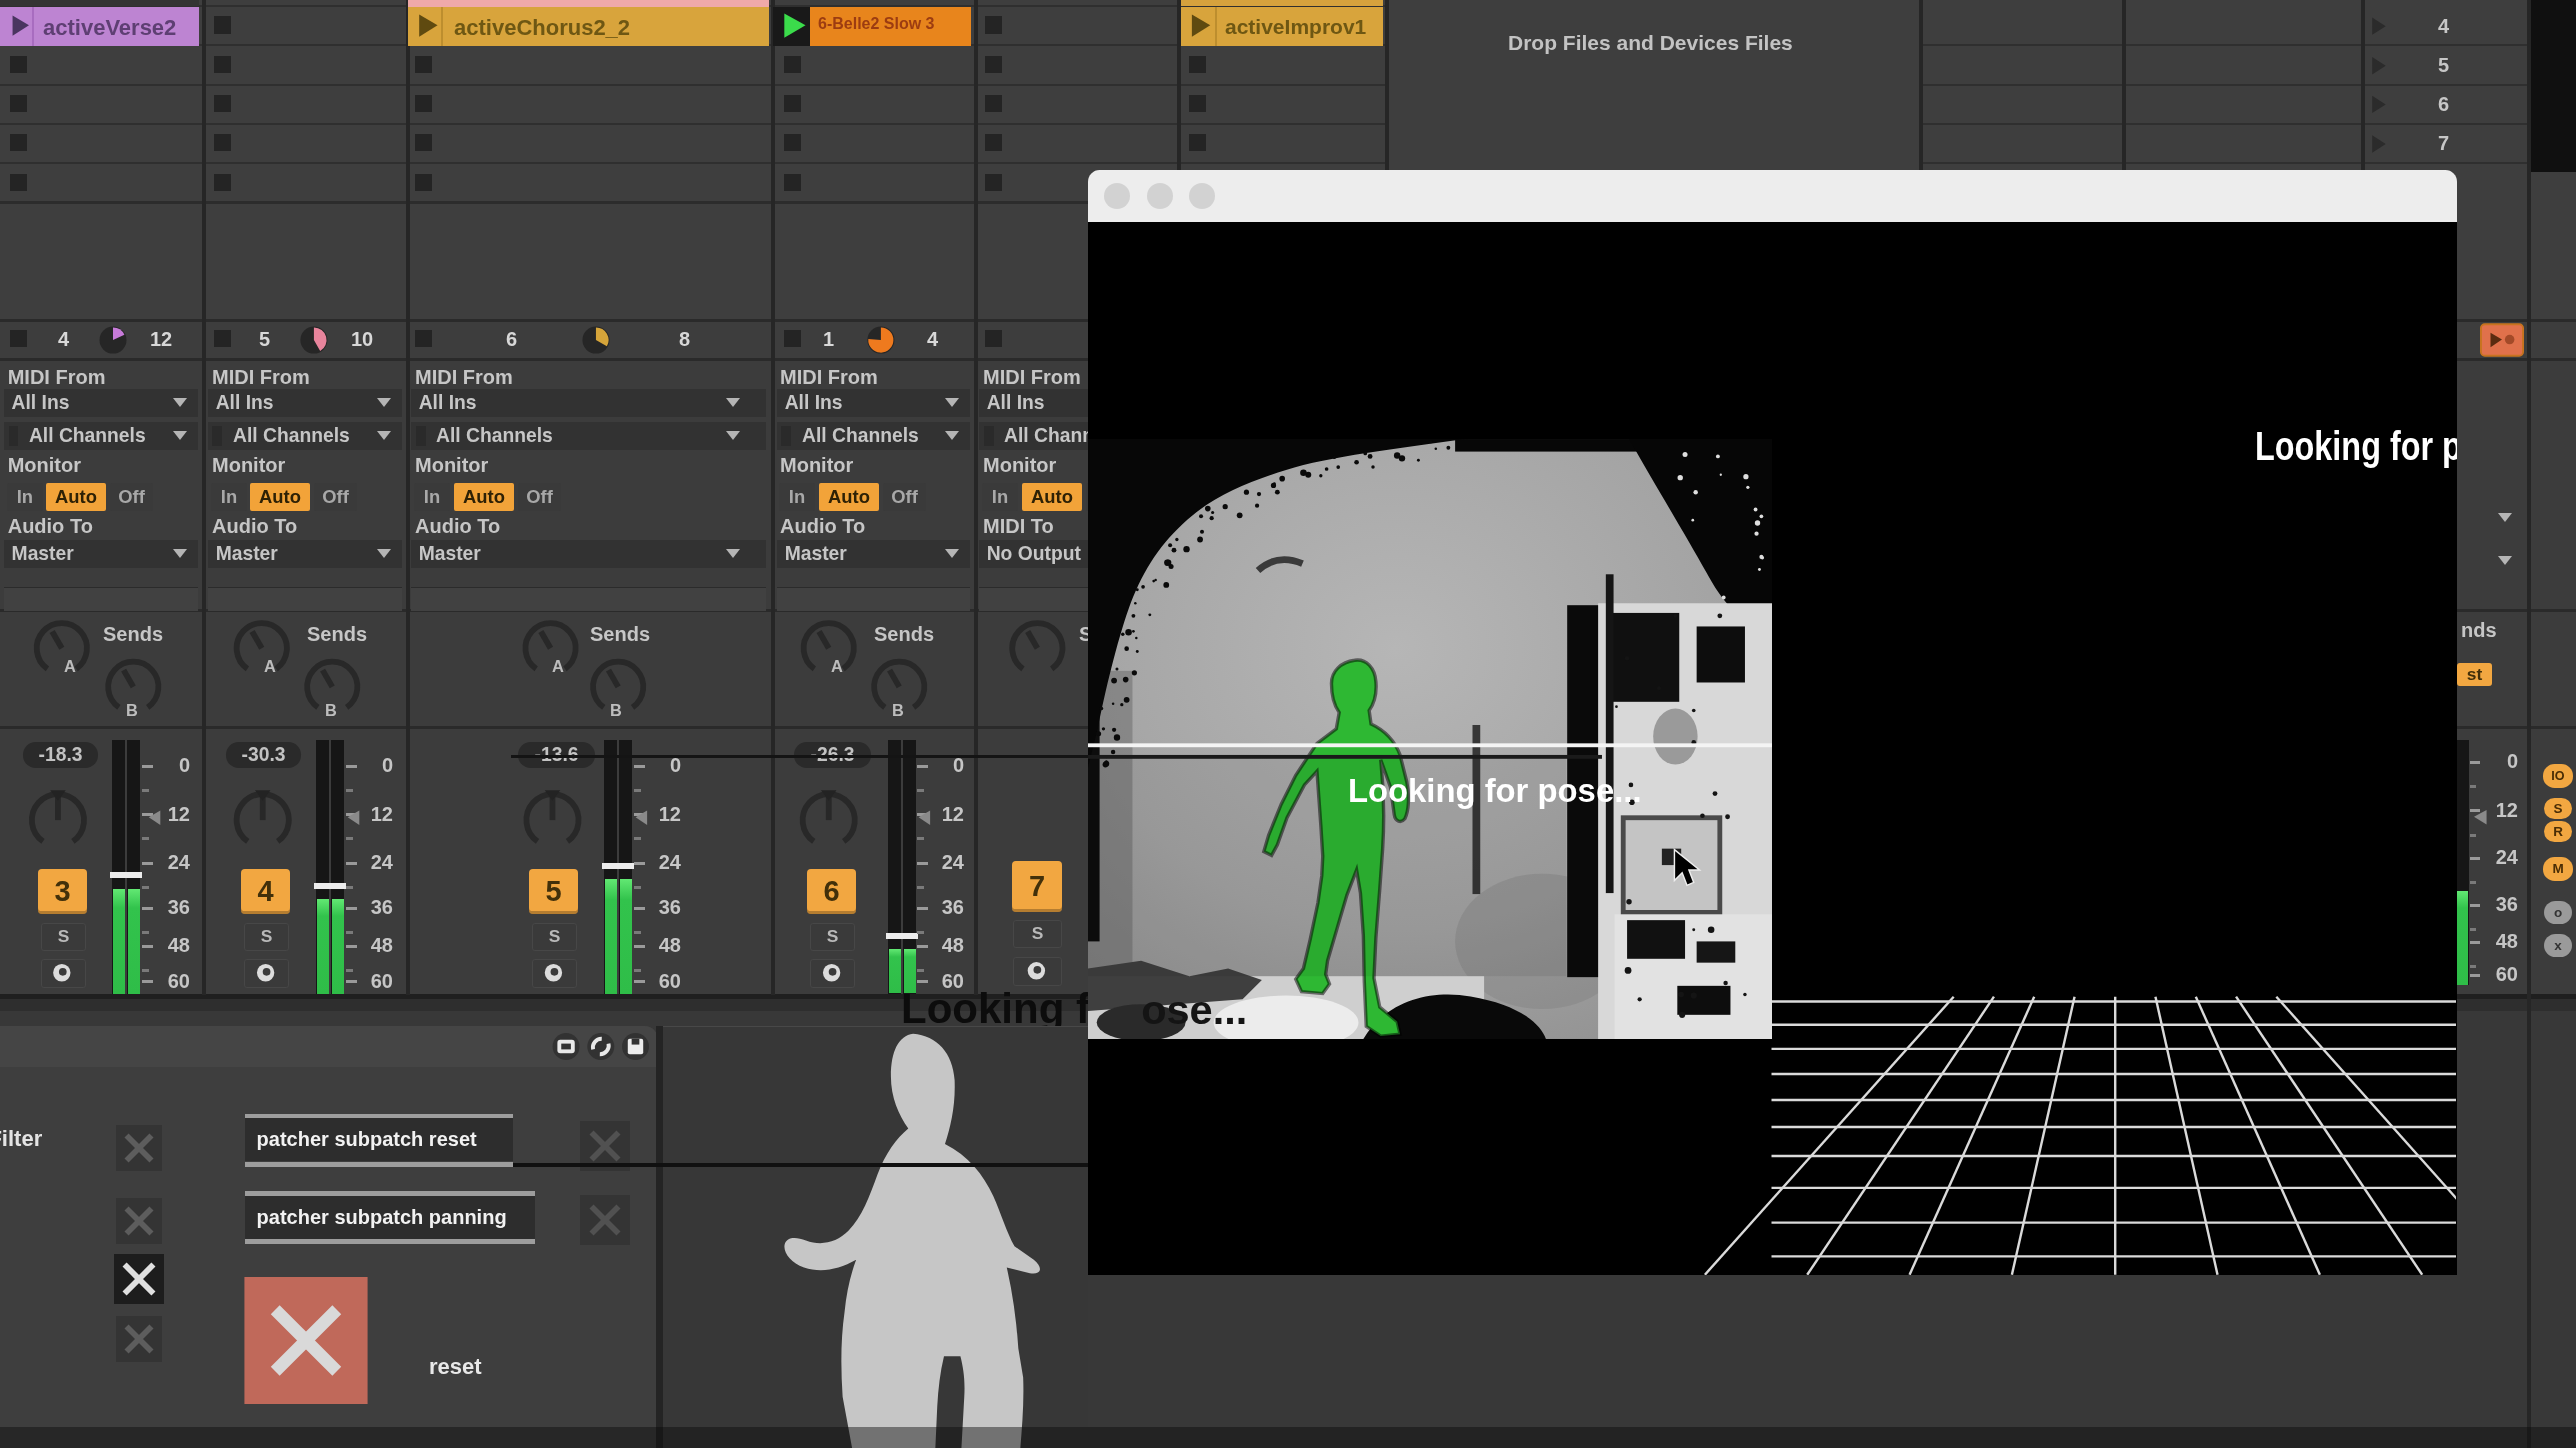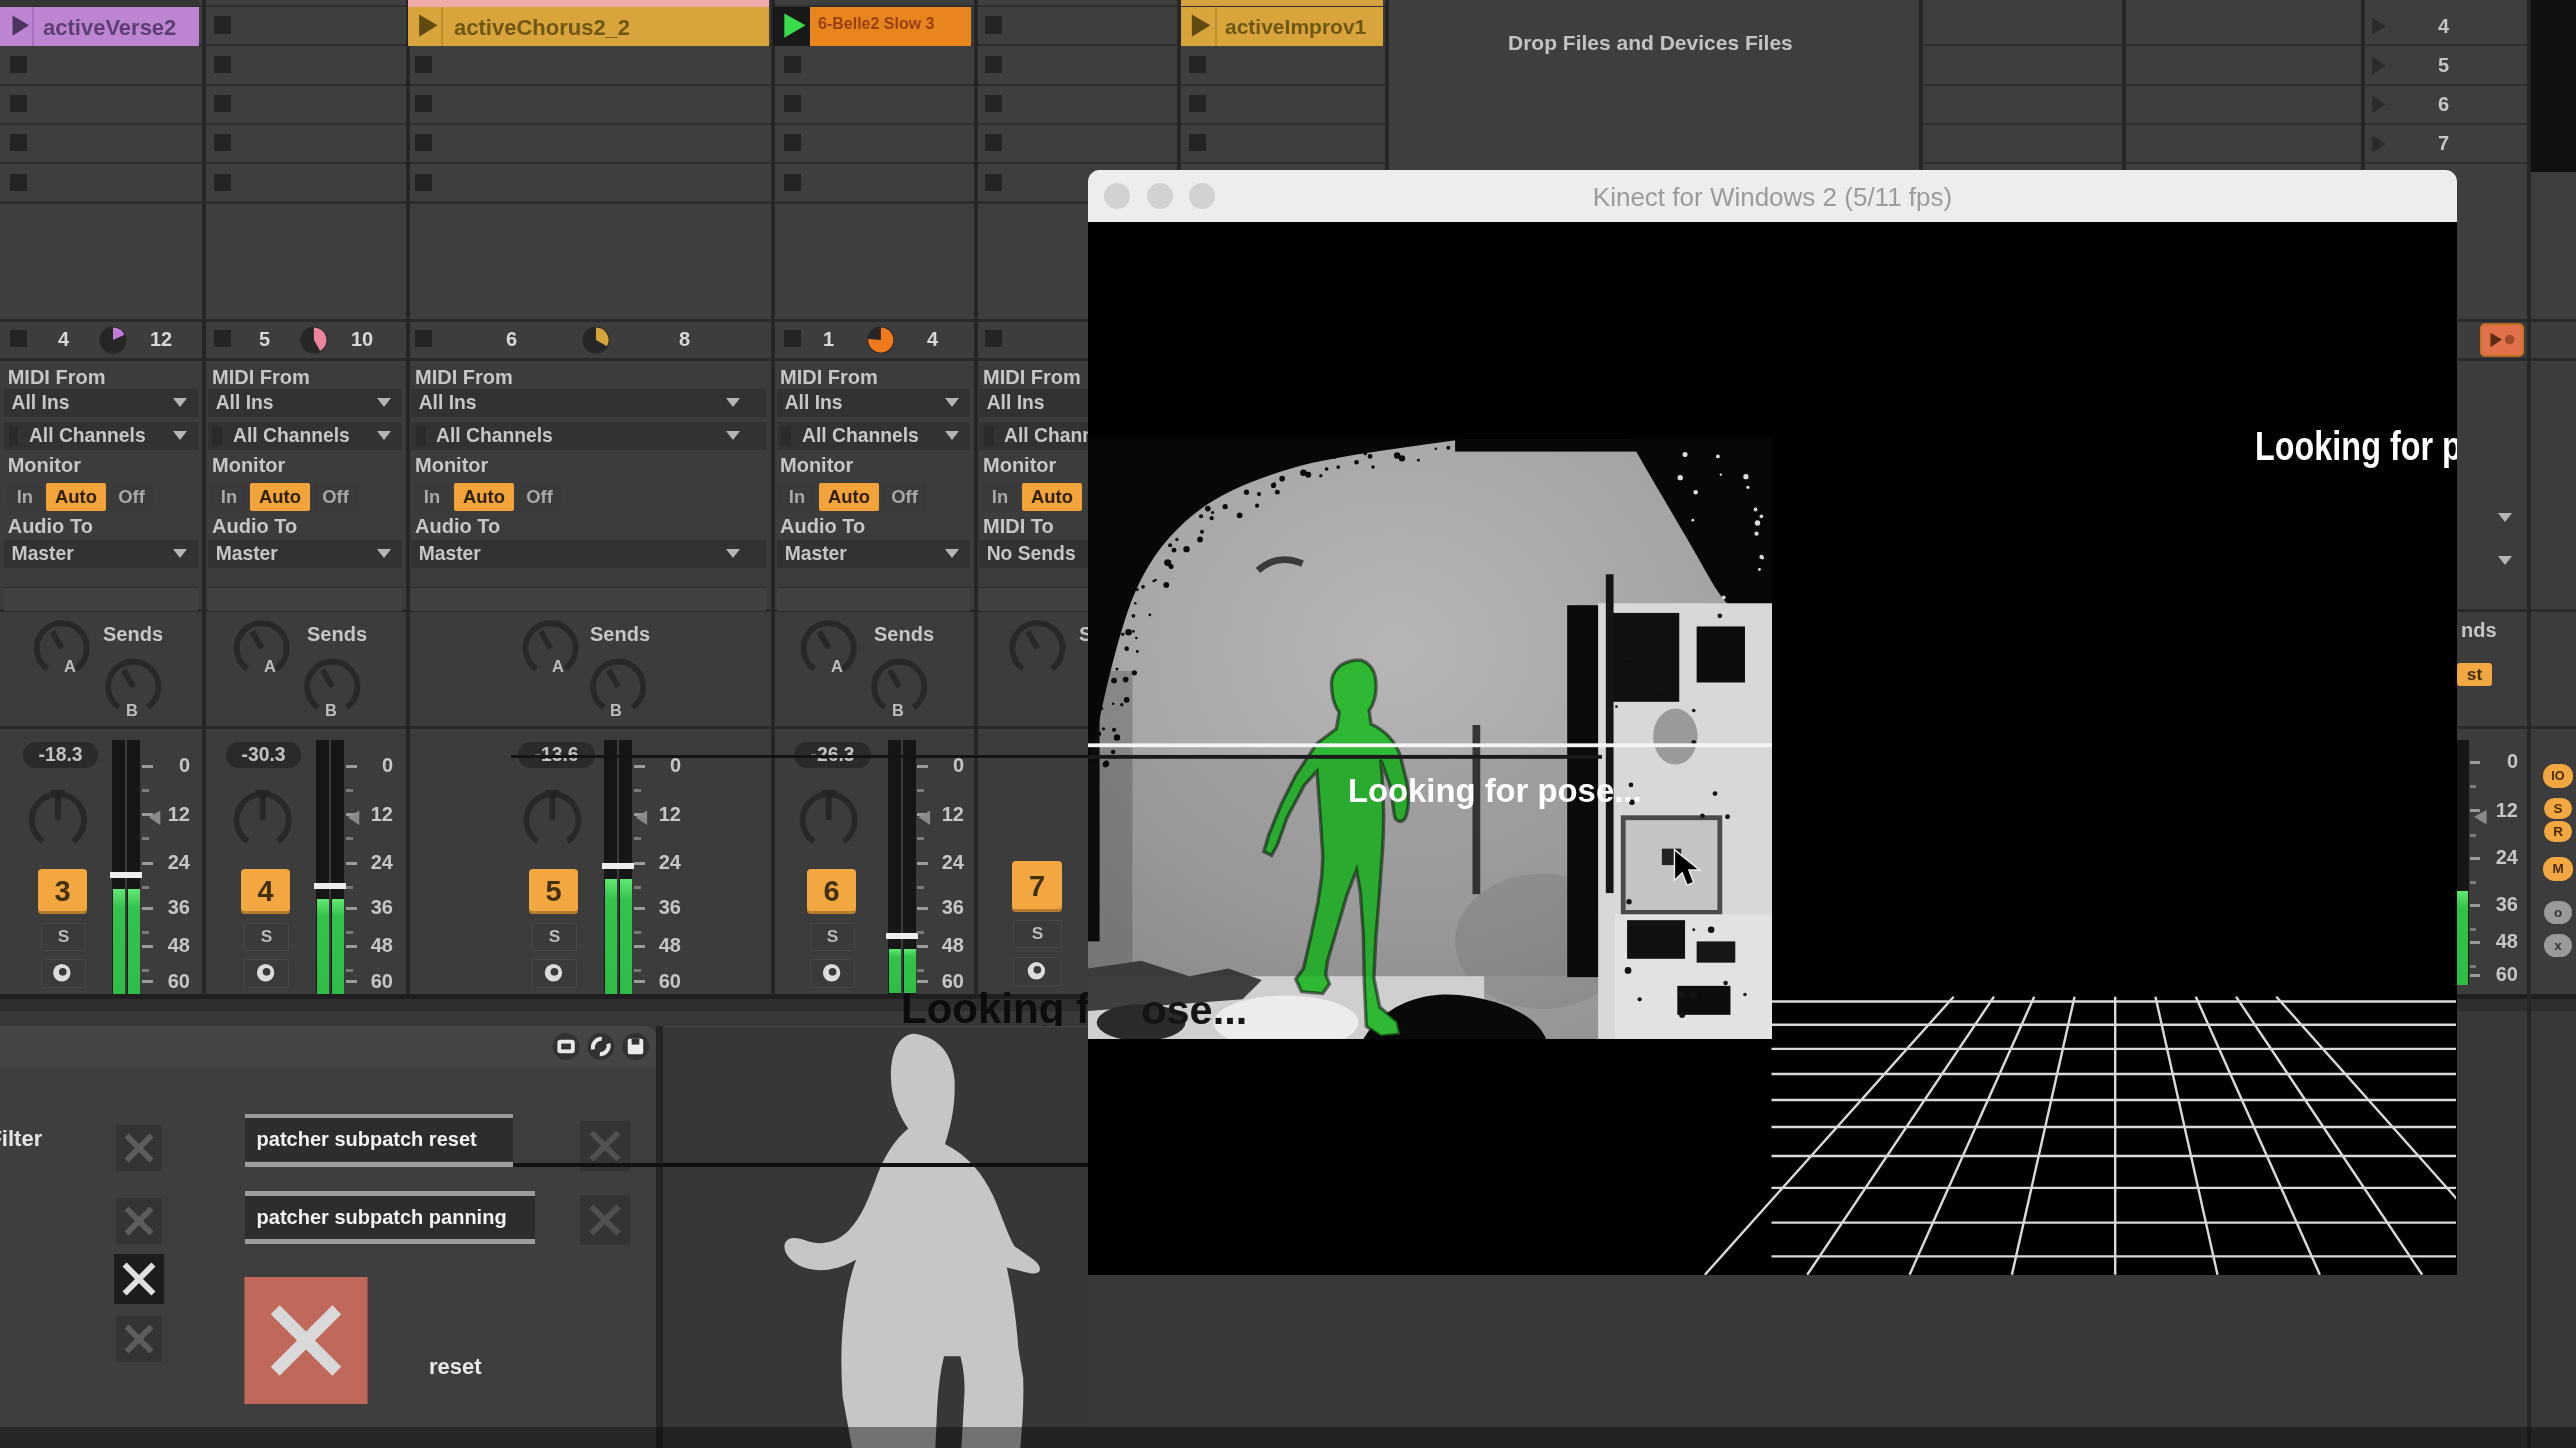--- a/index.html
+++ b/index.html
@@ -185,21 +185,21 @@
 <div class="dd" style="left:979px;top:389px;width:194px;height:28px;line-height:28px;padding-left:7.7px;box-sizing:border-box;">All Ins</div>
 <div class="dar" style="left:1148px;top:398px;"></div>
 <div class="dd" style="left:979px;top:422px;width:194px;height:28px;line-height:28px;padding-left:25px;box-sizing:border-box;">All Channels</div>
 <div class="ab" style="left:984px;top:426px;width:9.7px;height:20px;background:#2a2a2a;"></div>
 <div class="dar" style="left:1148px;top:431px;"></div>
 <div class="lbl" style="left:983px;top:454px;">Monitor</div>
 <div class="ab" style="left:982px;top:483px;width:36px;height:28px;background:#3a3a3a;border-radius:1.9px;color:#a8a8a8;font-weight:700;font-size:18.4px;text-align:center;line-height:28px;">In</div>
 <div class="ab" style="left:1022px;top:483px;width:60px;height:28px;background:#f2a339;border-radius:1.9px;color:#2e2105;font-weight:700;font-size:18.4px;text-align:center;line-height:28px;">Auto</div>
 <div class="ab" style="left:1086px;top:483px;width:43px;height:28px;background:#3a3a3a;border-radius:1.9px;color:#a8a8a8;font-weight:700;font-size:18.4px;text-align:center;line-height:28px;">Off</div>
 <div class="lbl" style="left:983px;top:515px;">MIDI To</div>
-<div class="dd" style="left:979px;top:540px;width:194px;height:28px;line-height:28px;padding-left:7.7px;box-sizing:border-box;">No Sends</div>
+<div class="dd" style="left:979px;top:540px;width:194px;height:28px;line-height:28px;padding-left:7.7px;box-sizing:border-box;">No Output</div>
 <div class="dar" style="left:1148px;top:549px;"></div>
 <div class="ab" style="left:979px;top:587px;width:194px;height:24px;background:#414141;border-top:1.9px solid #2b2b2b;box-sizing:border-box;"></div>
 </div>
 
 <div id="mixer">
 <div class="pill" style="left:23px;top:742px;width:75px;">-18.3</div>
 <div class="numbox" style="left:38px;top:869px;">3</div>
 <div class="sbtn" style="left:41px;top:923px;">S</div>
 <div class="sbtn" style="left:41px;top:959px;height:27px;"></div>
 <div class="ftrack" style="left:112px;top:740px;height:254px;"></div>
@@ -449,21 +449,20 @@
       <path d="M175,4 C200,6 216,24 218,52 C219,78 214,100 208,118 C232,130 248,150 258,172 C266,190 272,210 280,224 L300,238 C310,246 308,254 296,252 L272,246 C278,272 282,300 284,330 L289,360 C290,385 288,410 286,434 L225,434 L228,380 C229,362 227,350 224,338 L207,338 C203,354 201,372 200,390 L198,434 L112,434 L102,380 C100,350 100,320 104,292 C106,272 110,254 116,238 C98,248 80,252 62,246 C48,241 40,230 42,222 C44,214 54,214 64,218 C80,224 96,220 108,208 C122,194 130,172 138,150 C146,128 158,112 170,102 C160,88 152,70 152,48 C152,22 160,6 175,4 Z" fill="#c6c6c6"></path>
     </svg>
 
 <div class="ab" style="left:513px;top:1163px;width:575px;height:3.9px;background:#101010;z-index:30;"></div>
 
 <div class="ab" style="left:1088px;top:170px;width:1369px;height:1105px;overflow:hidden;z-index:40;">
 <div class="ab" style="left:0;top:0;width:1369px;height:52px;background:#ededed;border-radius:11.6px 11.6px 0 0;"></div>
 <div class="ab" style="left:15.5px;top:12.6px;width:26px;height:26px;border-radius:50%;background:#d2d2d2;"></div>
 <div class="ab" style="left:59px;top:12.6px;width:26px;height:26px;border-radius:50%;background:#d2d2d2;"></div>
 <div class="ab" style="left:101px;top:12.6px;width:26px;height:26px;border-radius:50%;background:#d2d2d2;"></div>
-<div class="ab" style="left:0;top:0;width:1369px;height:52px;text-align:center;line-height:54px;color:#9b9b9b;font-size:26px;font-weight:500;">Kinect for Windows 2 (5/11 fps)</div>
 <div class="ab" style="left:0;top:52px;width:1369px;height:1053px;background:#000;"></div>
 <svg class="ab" style="left:502px;top:811px;" width="866" height="294" viewBox="0 0 897 304">
         <line x1="188" y1="21" x2="897" y2="21" stroke="#dadada" stroke-width="2.5"></line>
         <line x1="188" y1="45" x2="897" y2="45" stroke="#dadada" stroke-width="2.5"></line>
         <line x1="188" y1="70" x2="897" y2="70" stroke="#dadada" stroke-width="2.5"></line>
         <line x1="188" y1="96" x2="897" y2="96" stroke="#dadada" stroke-width="2.5"></line>
         <line x1="188" y1="123" x2="897" y2="123" stroke="#dadada" stroke-width="2.5"></line>
         <line x1="188" y1="151" x2="897" y2="151" stroke="#dadada" stroke-width="2.5"></line>
         <line x1="188" y1="181" x2="897" y2="181" stroke="#dadada" stroke-width="2.5"></line>
         <line x1="188" y1="214" x2="897" y2="214" stroke="#dadada" stroke-width="2.5"></line>

